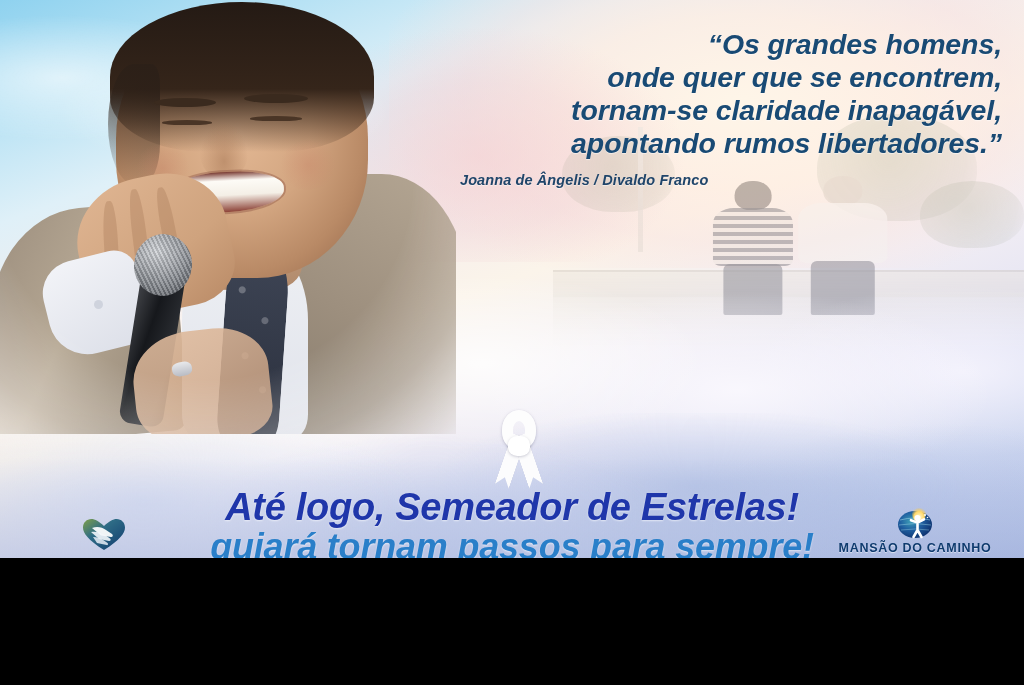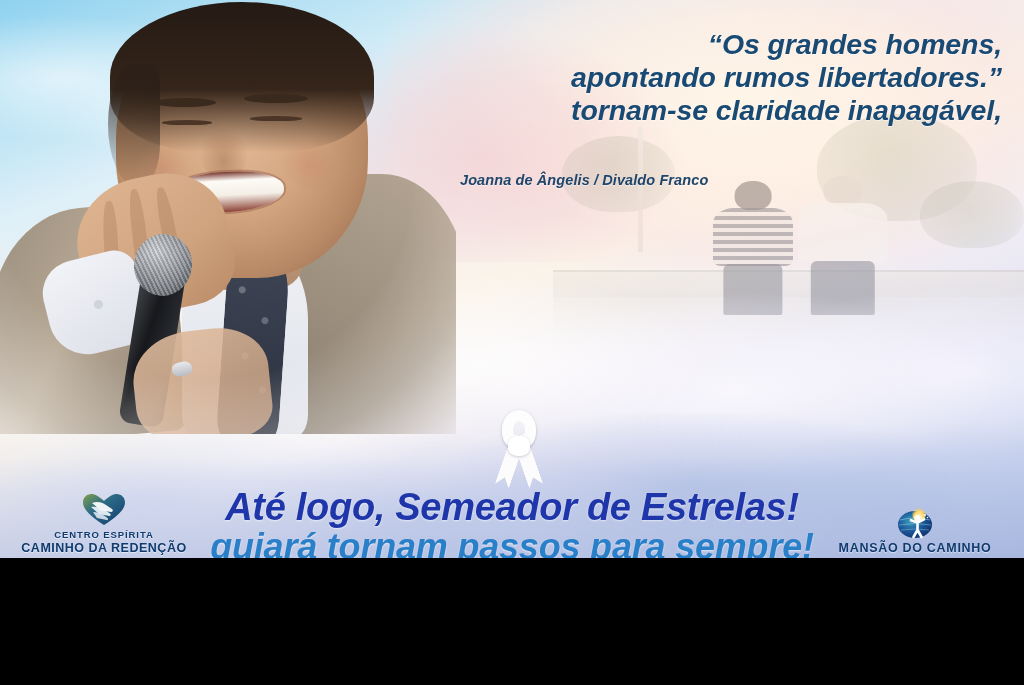--- a/index.html
+++ b/index.html
@@ -367,22 +367,23 @@
 
       <div class="p-mic-body"></div>
       <div class="p-mic-head"></div>
       <div class="p-hand2"></div>
       <div class="p-ring"></div>
     </div>
   </div>
 
   <div class="quote">
     <span class="quote-line">“Os grandes homens,</span>
+    <span class="quote-line">onde quer que se encontrem,</span>
+    <span class="quote-line">tornam-se claridade inapagável,</span>
     <span class="quote-line">apontando rumos libertadores.”</span>
-    <span class="quote-line">tornam-se claridade inapagável,</span>
   </div>
   <div class="quote-attr">Joanna de Ângelis / Divaldo Franco</div>
 
   <div class="ribbon">
     <div class="rb-tail l"></div>
     <div class="rb-tail r"></div>
     <div class="rb-loop"></div>
     <div class="rb-knot"></div>
   </div>
 
@@ -399,24 +400,20 @@
             <stop offset="0%" stop-color="#7fa04a"></stop>
             <stop offset="38%" stop-color="#2e6c86"></stop>
             <stop offset="100%" stop-color="#103a6e"></stop>
           </linearGradient>
         </defs>
         <path d="M22 32 C6 22 1 15 1 9.5 C1 4.5 4.8 1 9.3 1 C13.2 1 16.8 3.2 22 8 C27.2 3.2 30.8 1 34.7 1 C39.2 1 43 4.5 43 9.5 C43 15 38 22 22 32 Z" fill="url(#hg)"></path>
         <path d="M10 10 C15 8 20 9 24 12 L30 16 C31.5 17.2 30.8 19.2 29 19 L19 17.5" fill="#ffffff" opacity="0.93"></path>
         <path d="M9 14 C14 13 19 14.5 23 17 L28 20.5 C29.3 21.5 28.6 23.3 27 23 L17 21" fill="#f2f6fb" opacity="0.9"></path>
         <path d="M11 19 C15 19 19 20.5 22 22.5 L25.5 25 C26.6 25.8 26 27.4 24.6 27.1 L15 25" fill="#e8eff7" opacity="0.85"></path>
       </svg>
-    </div>
-    <div class="logo-cap">
-      <span class="small">CENTRO ESPÍRITA</span>
-      <span class="big">CAMINHO DA REDENÇÃO</span>
     </div>
   </div>
 
   <div class="logo logo-right">
     <div class="logo-mark">
       <svg width="46" height="34" viewBox="0 0 46 34" aria-hidden="true">
         <defs>
           <radialGradient id="gg" cx="38%" cy="38%" r="72%">
             <stop offset="0%" stop-color="#3f9fb8"></stop>
             <stop offset="45%" stop-color="#1f5fa0"></stop>

